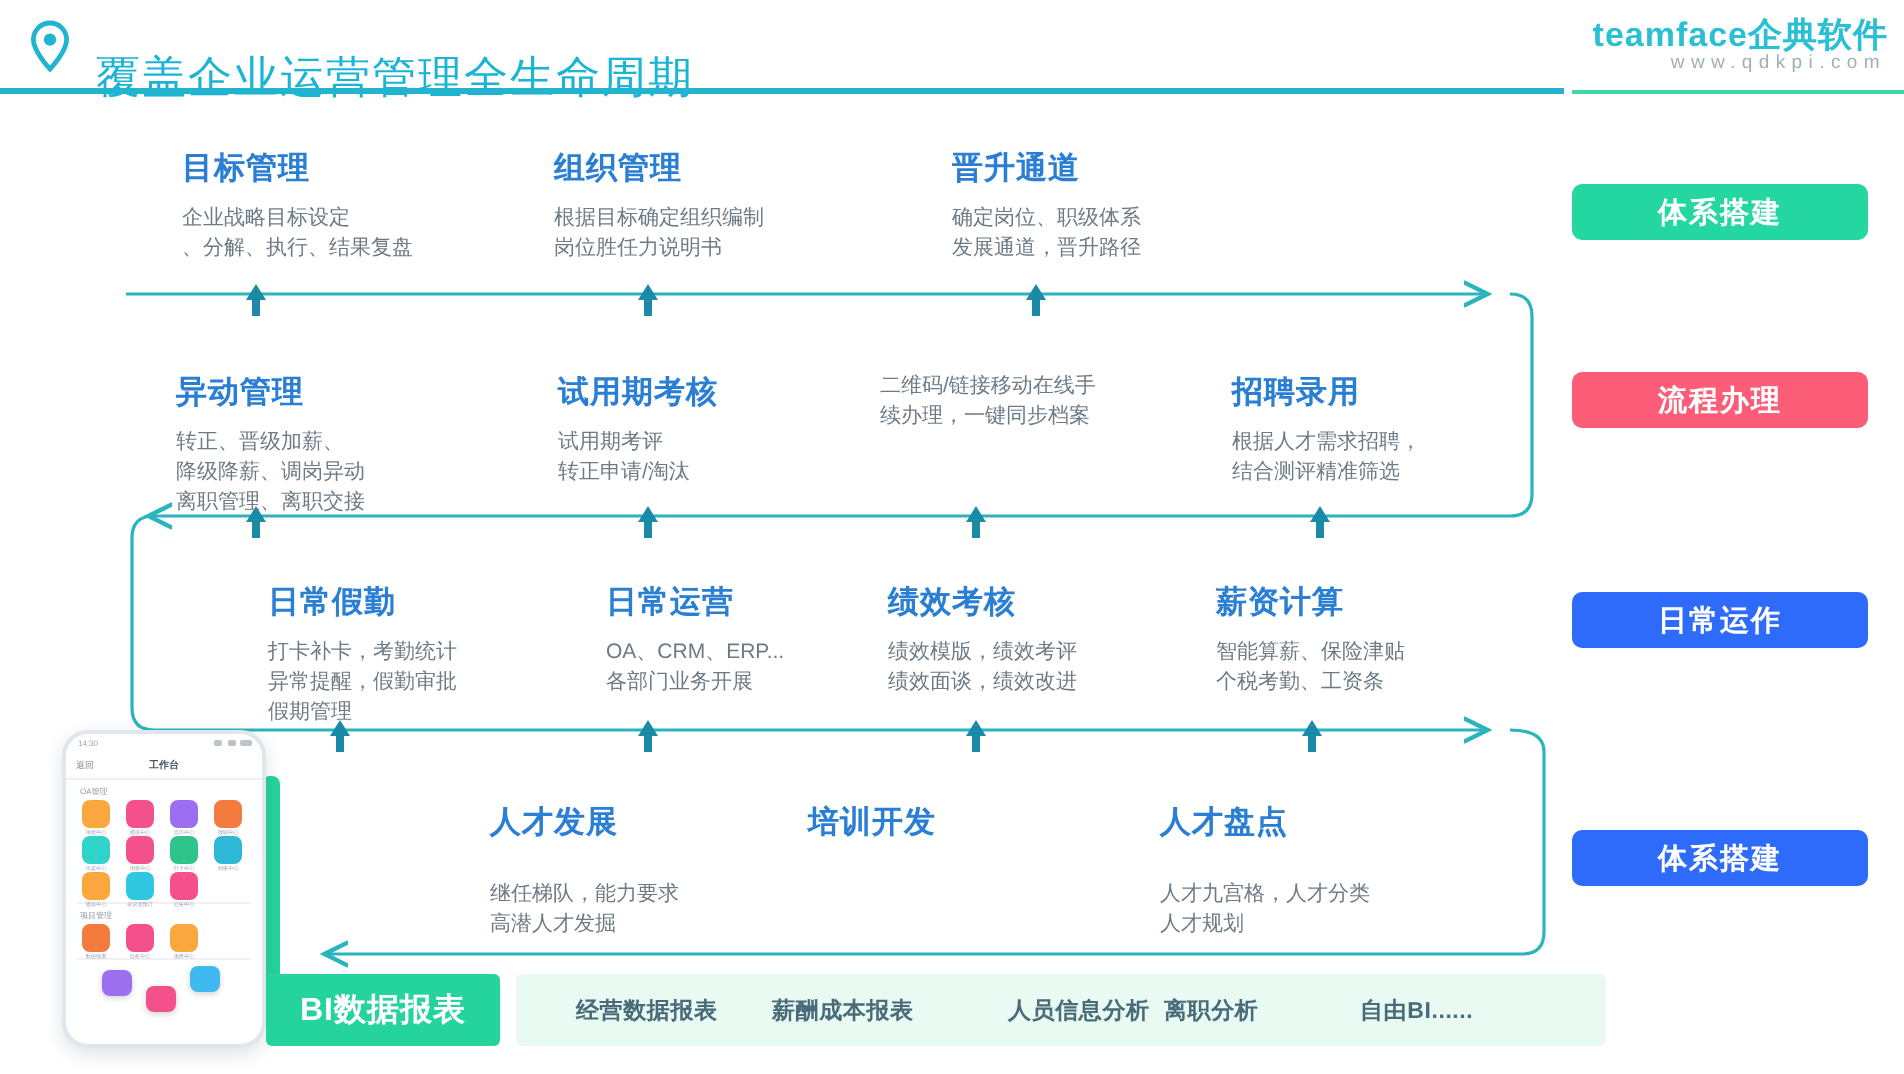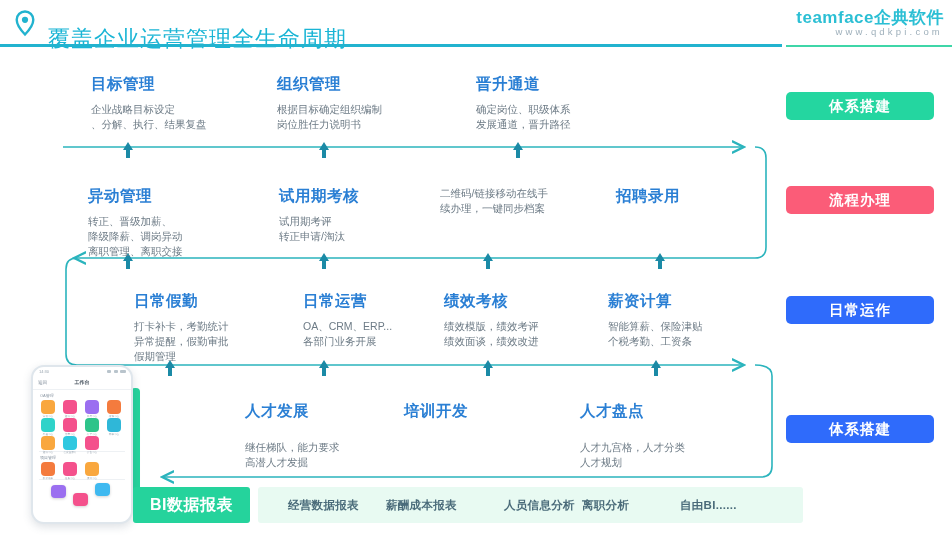--- a/index.html
+++ b/index.html
@@ -174,20 +174,22 @@
     <div class="ct">试用期考核</div>
     <div class="cd">试用期考评
 转正申请/淘汰</div>
   </div>
   <div class="card" style="left:440px;top:186px;width:180px;">
     <div class="cd">二维码/链接移动在线手
 续办理，一键同步档案</div>
   </div>
   <div class="card" style="left:616px;top:186px;width:165px;">
     <div class="ct">招聘录用</div>
+    <div class="cd">根据人才需求招聘，
+结合测评精准筛选</div>
   </div>
 
   <div class="card" style="left:134px;top:291px;width:175px;">
     <div class="ct">日常假勤</div>
     <div class="cd">打卡补卡，考勤统计
 异常提醒，假勤审批
 假期管理</div>
   </div>
   <div class="card" style="left:303px;top:291px;width:175px;">
     <div class="ct">日常运营</div>

